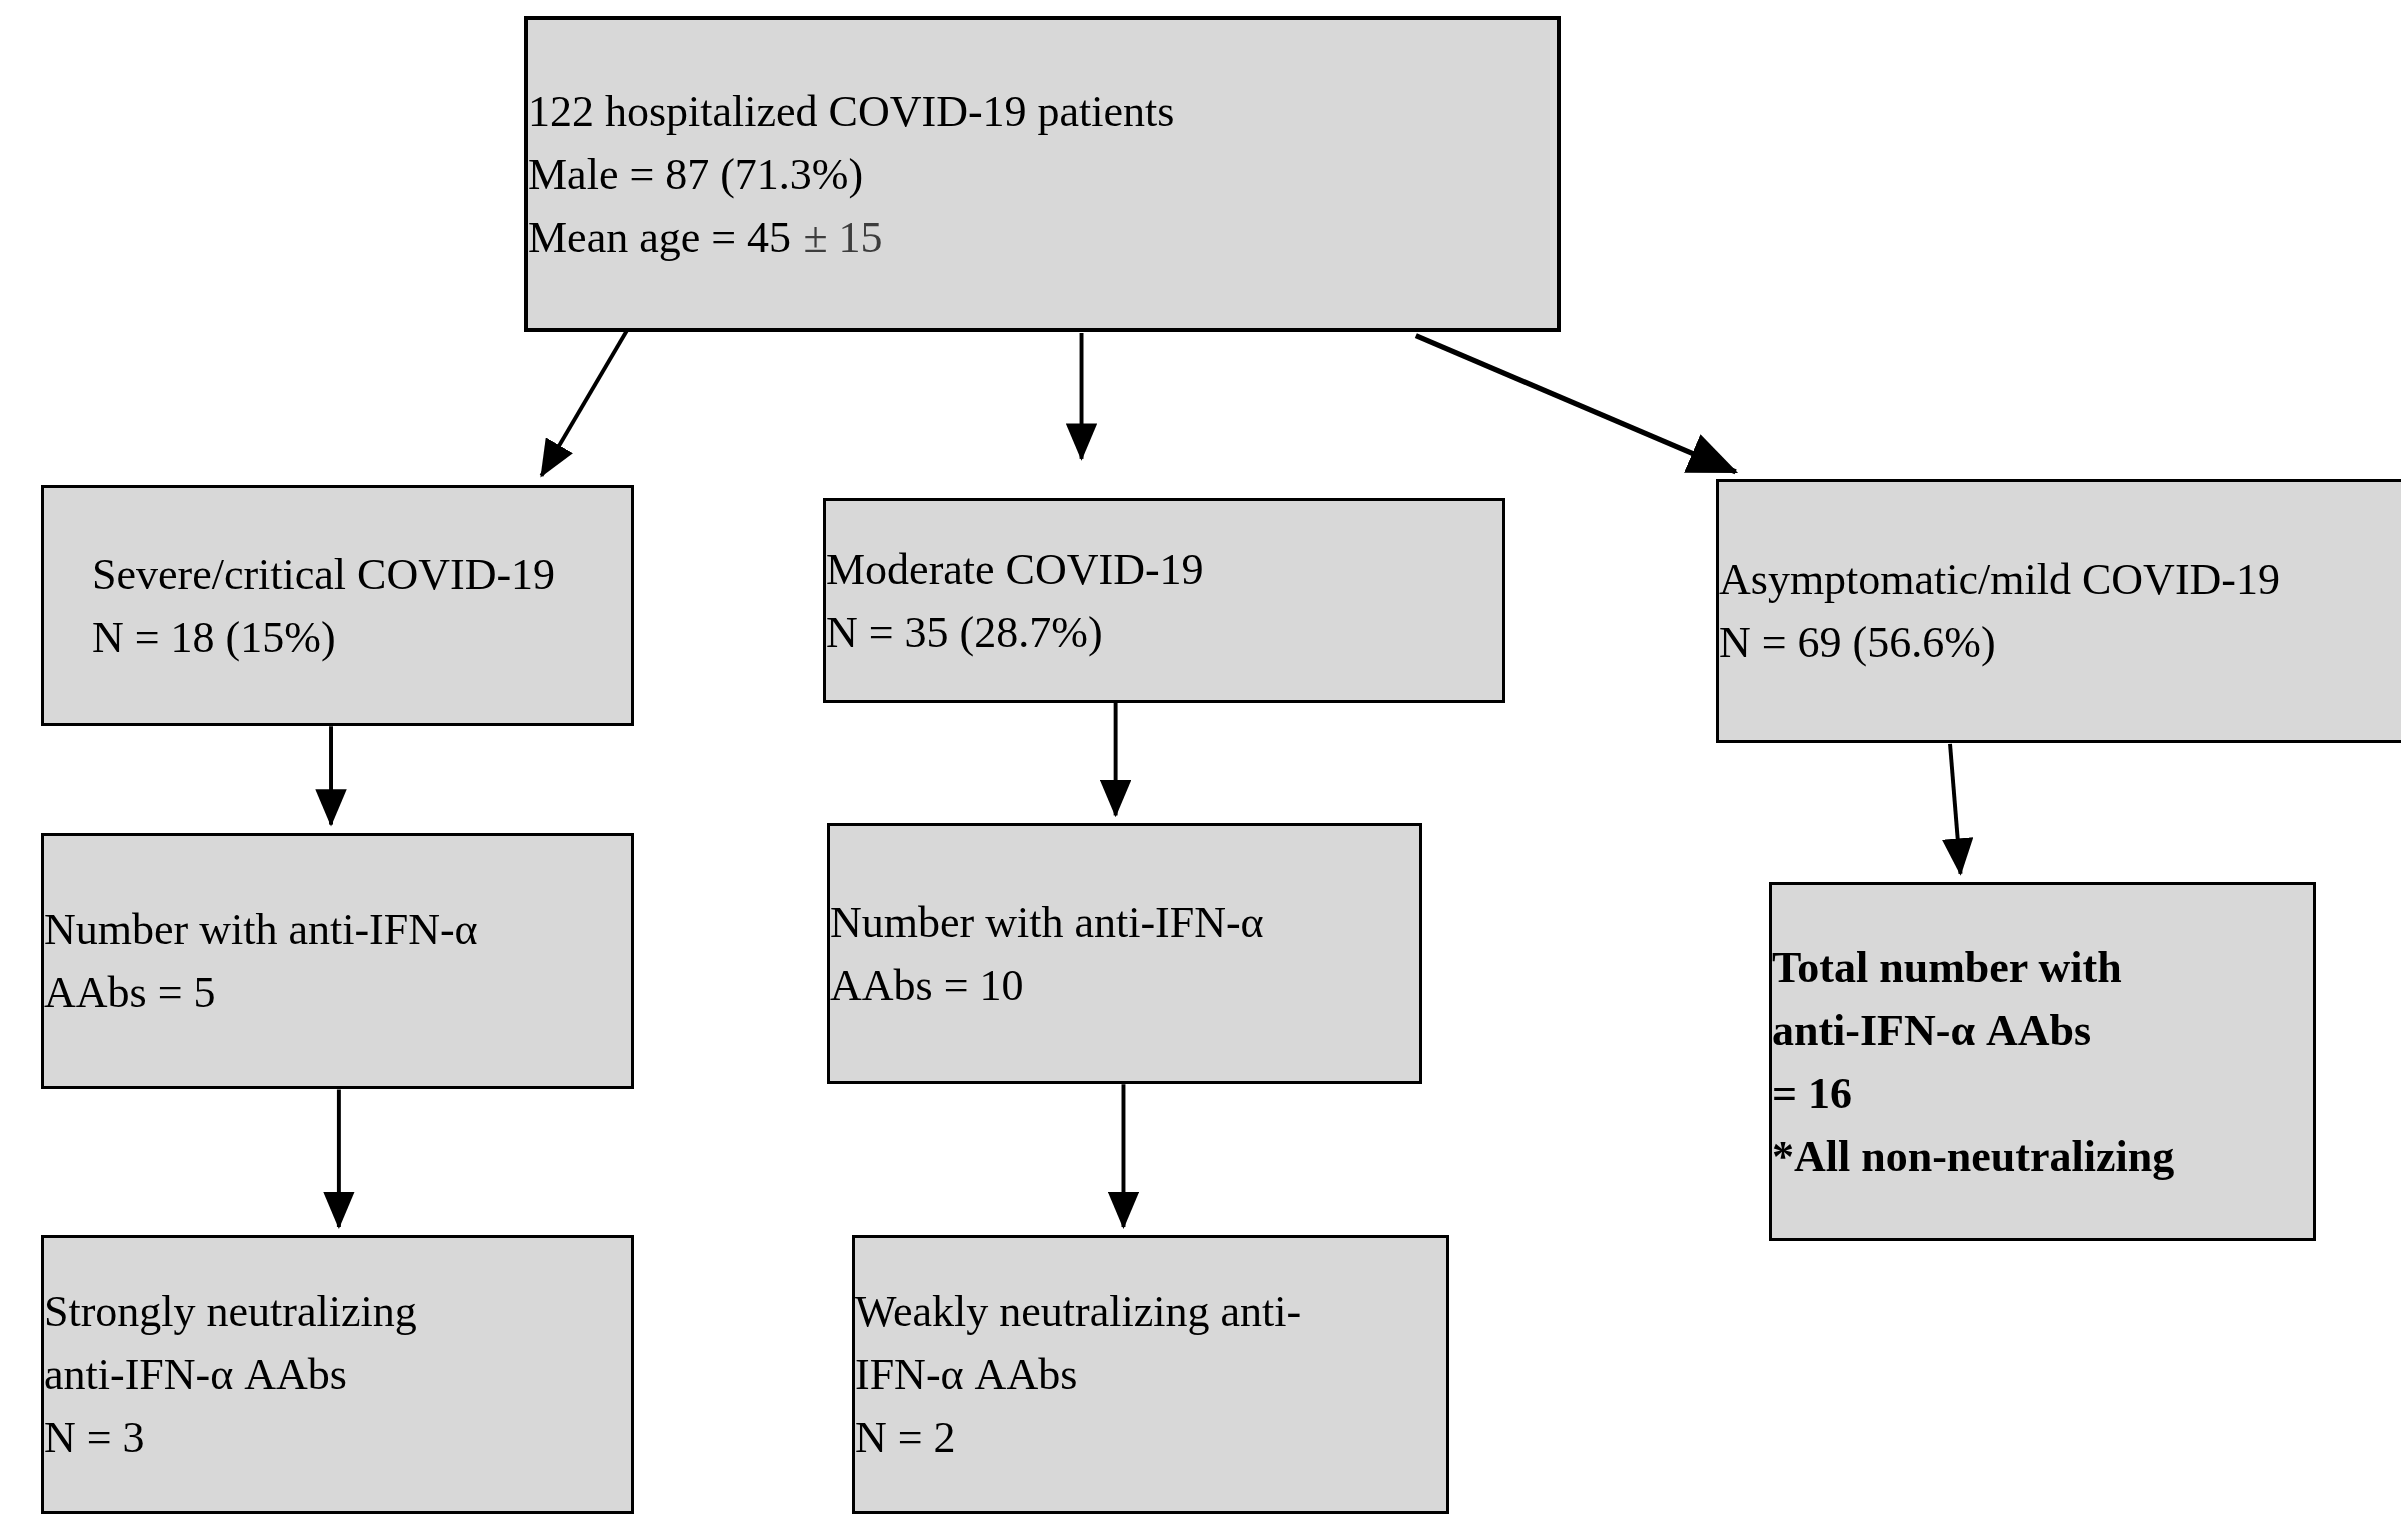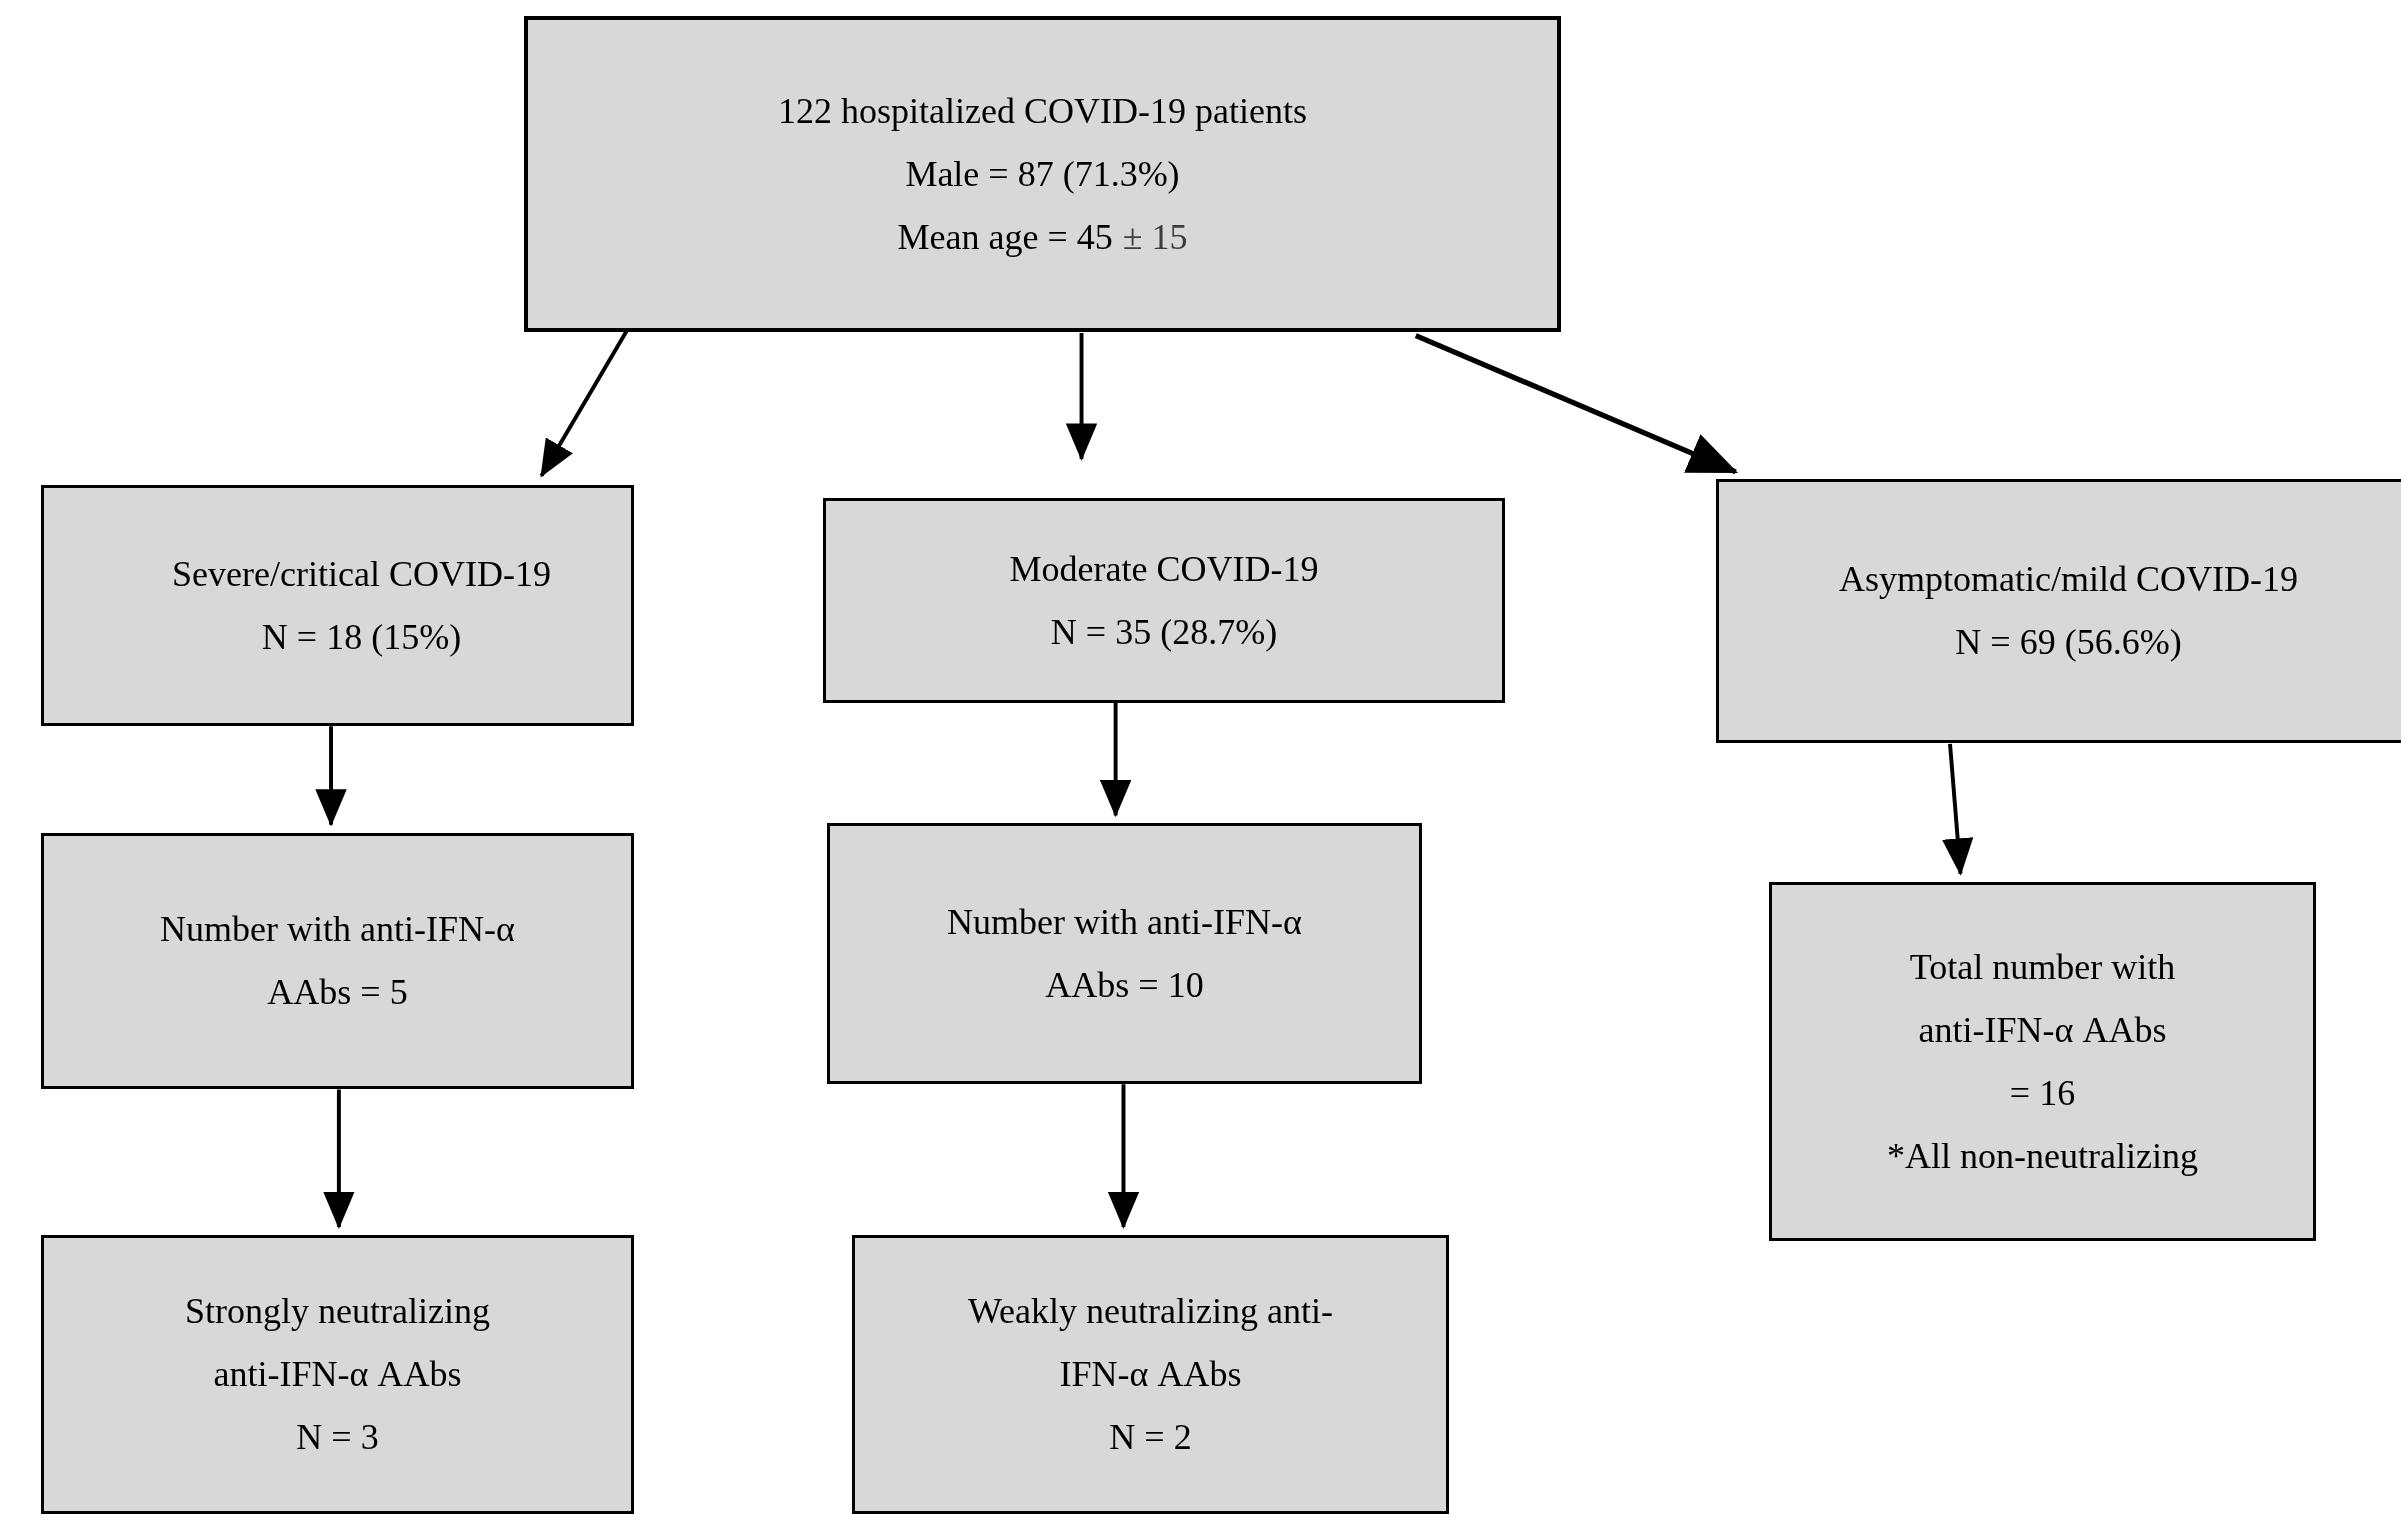--- a/index.html
+++ b/index.html
@@ -15,35 +15,35 @@
   .arrows{position:absolute;left:0;top:0;width:2401px;height:1522px;pointer-events:none;}
   .box{
     position:absolute;
     background:var(--box-fill);
     border:3.9px solid var(--box-border);
     box-sizing:border-box;
     display:flex;
     flex-direction:column;
     justify-content:center;
     align-items:center;
-    text-align:center;
+    text-align:left;
     color:var(--text);
-    font-size:36px;
+    font-size:44px;
     line-height:63px;
   }
   .box .line{width:100%;}
   .dim{color:var(--dim-text);margin-left:0.28em;}
   
   #box-root{left:524px;top:16.4px;width:1037px;height:316px;border-width:4.6px;}
   #box-severe{left:41px;top:485px;width:593px;height:241px;padding-left:48px;}
   #box-moderate{left:823px;top:498px;width:682px;height:205px;}
   #box-asymptomatic{left:1686px;top:479px;width:705px;height:264px;margin-left:30px;}
   #box-severe-aabs{left:41px;top:833px;width:593px;height:256px;}
   #box-moderate-aabs{left:827px;top:823px;width:595px;height:261px;}
-  #box-asymptomatic-total{left:1769px;top:882px;width:547px;height:359px;}
+  #box-asymptomatic-total{left:1769px;top:882px;width:547px;height:359px;font-weight:bold;}
   #box-severe-neutralizing{left:41px;top:1235px;width:593px;height:279px;}
   #box-moderate-neutralizing{left:852px;top:1235px;width:597px;height:279px;}
 </style>
 </head>
 <body>
 
 <div class="canvas">
 
   <svg class="arrows" viewBox="0 0 3663 2322" xmlns="http://www.w3.org/2000/svg">
     <defs>

